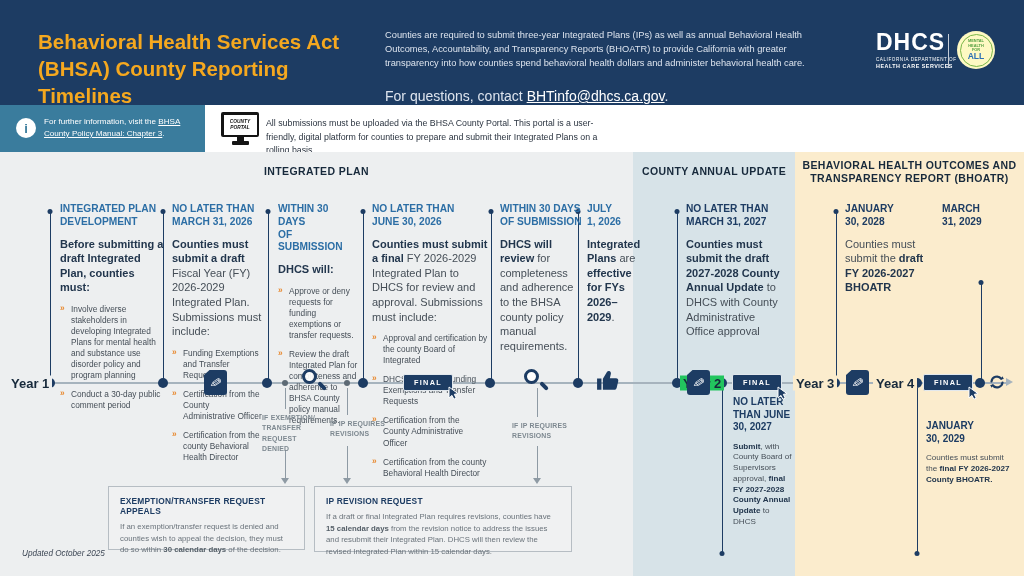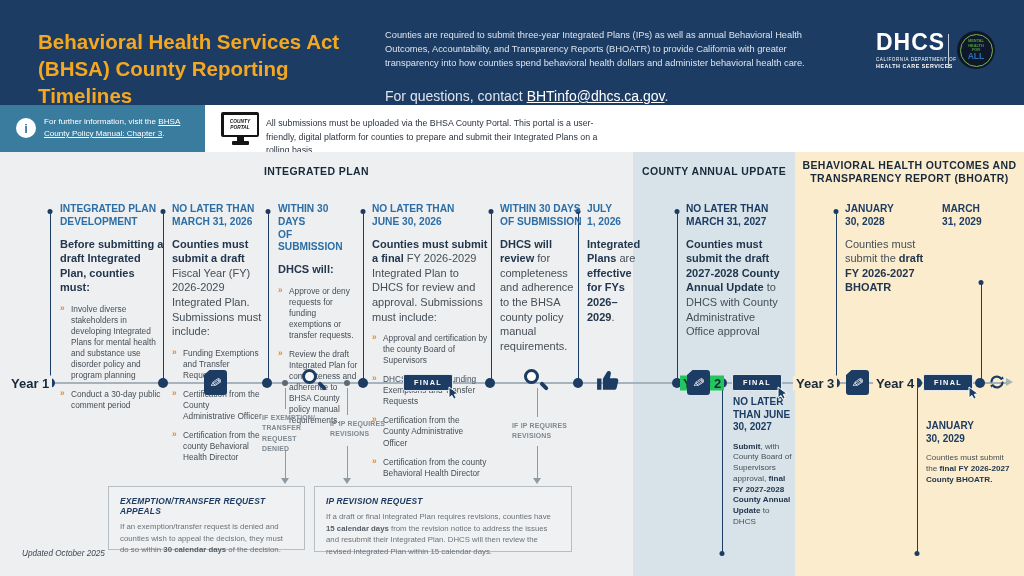--- a/index.html
+++ b/index.html
@@ -12,21 +12,21 @@
   .title{left:38px;top:28px;width:350px;font-size:20.5px;line-height:1.32;font-weight:bold;
          color:#f5a81f;white-space:pre-line;}
   .hdesc{left:385px;top:29px;width:448px;font-size:9.3px;line-height:1.5;color:#dde4ee;}
   .hcontact{left:385px;top:88px;font-size:14px;color:#dde4ee;}
   .hcontact a{color:#fff;text-decoration:underline;}
   .dhcs{left:876px;top:31px;color:#fff;}
   .dhcs-acr{font-size:23px;font-weight:bold;letter-spacing:1px;line-height:1;}
   .dhcs-d1{font-size:4.6px;letter-spacing:.55px;margin-top:3px;}
   .dhcs-d2{font-size:5.4px;font-weight:bold;letter-spacing:.5px;margin-top:1px;}
   .logo-div{left:948px;top:34px;width:1px;height:34px;background:rgba(255,255,255,.75);}
-  .badge{left:957px;top:31px;width:38px;height:38px;border-radius:50%;background:#0f172a;
+  .badge{left:957px;top:31px;width:38px;height:38px;border-radius:50%;background:#fef9c3;
          display:flex;align-items:center;justify-content:center;}
   .badge-in{width:33px;height:33px;border:1.4px solid #7ab648;border-radius:50%;
             display:flex;flex-direction:column;align-items:center;justify-content:center;}
   .badge-top{font-size:3.9px;font-weight:bold;color:#4f9e3f;text-align:center;line-height:1.15;white-space:pre-line;}
   .badge-all{font-size:8.5px;font-weight:bold;color:#2b6fb5;line-height:1;}
   
   .infoband{left:0;top:105px;width:1024px;height:47px;background:#ffffff;}
   .tealbox{left:0;top:105px;width:205px;height:47px;background:#3a7c9d;}
   .info-ic{left:16px;top:118px;width:20px;height:20px;border-radius:50%;background:#fff;
            color:#3a7c9d;font-weight:bold;font-size:13px;display:flex;align-items:center;justify-content:center;}
@@ -80,21 +80,21 @@
              letter-spacing:1.3px;display:flex;align-items:center;justify-content:center;z-index:5;}
   .final-btn svg{position:absolute;right:-8px;bottom:-10px;}
   .thumb{top:368px;margin-left:-13px;z-index:5;}
   .refresh{top:373px;margin-left:-9px;z-index:5;}
   .blab{font-size:6.9px;font-weight:bold;color:#7d8890;line-height:1.5;white-space:pre-line;
         letter-spacing:.2px;z-index:3;}
   .arr-down{width:0;height:0;border-left:4px solid transparent;border-right:4px solid transparent;
             border-top:6px solid #8e9aa4;z-index:3;}
   
   .bbox{top:486px;background:#f0f1f2;border:1px solid #b6bdc3;padding:9px 11px;z-index:3;}
-  .bbox h4{margin:0;font-size:8.4px;font-weight:bold;color:#1d3c63;letter-spacing:.2px;font-style:italic;}
+  .bbox h4{margin:0;font-size:8.4px;font-weight:bold;color:#1d3c63;letter-spacing:.2px;}
   .bbox p{margin:5px 0 0;font-size:7.8px;line-height:1.48;color:#6a737b;}
   .bbox p .b{color:#566069;}
   .footer{left:22px;top:549px;font-size:8.2px;font-style:italic;color:#3c4654;z-index:3;}
 </style>
 </head>
 <body>
 
 <div id="stage">
 
   <div class="abs header"></div>
@@ -189,21 +189,21 @@
       <li>Approve or deny requests for funding exemptions or transfer requests.</li>
       <li>Review the draft Integrated Plan for completeness and adherence to BHSA County policy manual requirements.</li>
     </ul>
   </div>
 
   <div class="abs col" style="left:372px;top:203px;width:116px;">
     <h3 class="ch blue">NO LATER THAN
 JUNE 30, 2026</h3>
     <p class="cb"><span class="b">Counties must submit a final</span><span> FY 2026-2029 Integrated Plan to DHCS for review and approval. Submissions must include:</span></p>
     <ul class="bl">
-      <li>Approval and certification by the county Board of Supervisors</li>
+      <li>Approval and certification by the county Board of Integrated</li>
       <li>DHCS-approved Funding Exemptions and Transfer Requests</li>
       <li>Certification from the County Administrative Officer</li>
       <li>Certification from the county Behavioral Health Director</li>
     </ul>
   </div>
 
   <div class="abs col" style="left:500px;top:203px;width:85px;">
     <h3 class="ch blue">WITHIN 30 DAYS
 OF SUBMISSION</h3>
     <p class="cb"><span class="b">DHCS will review</span><span> for completeness and adherence to the BHSA county policy manual requirements.</span></p>

